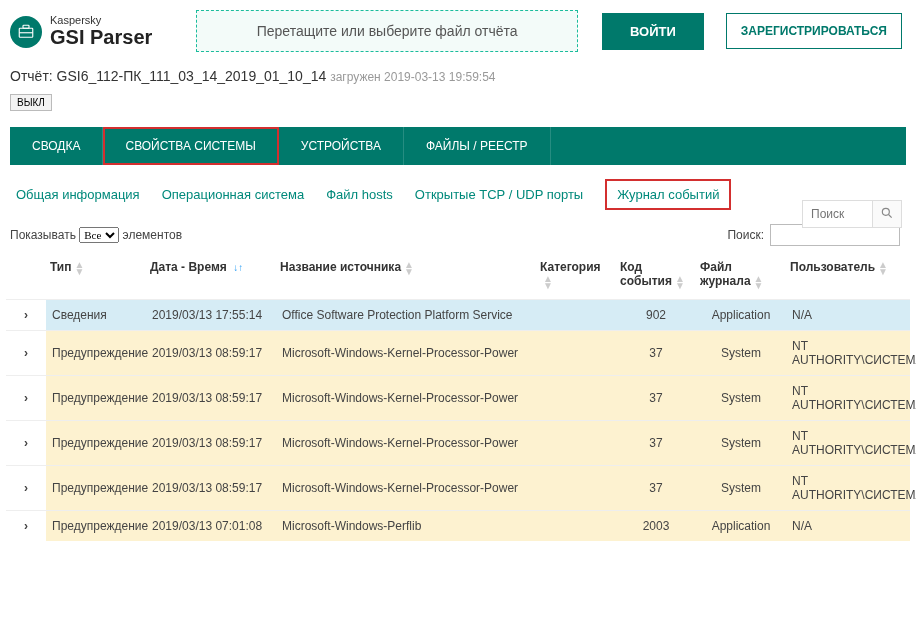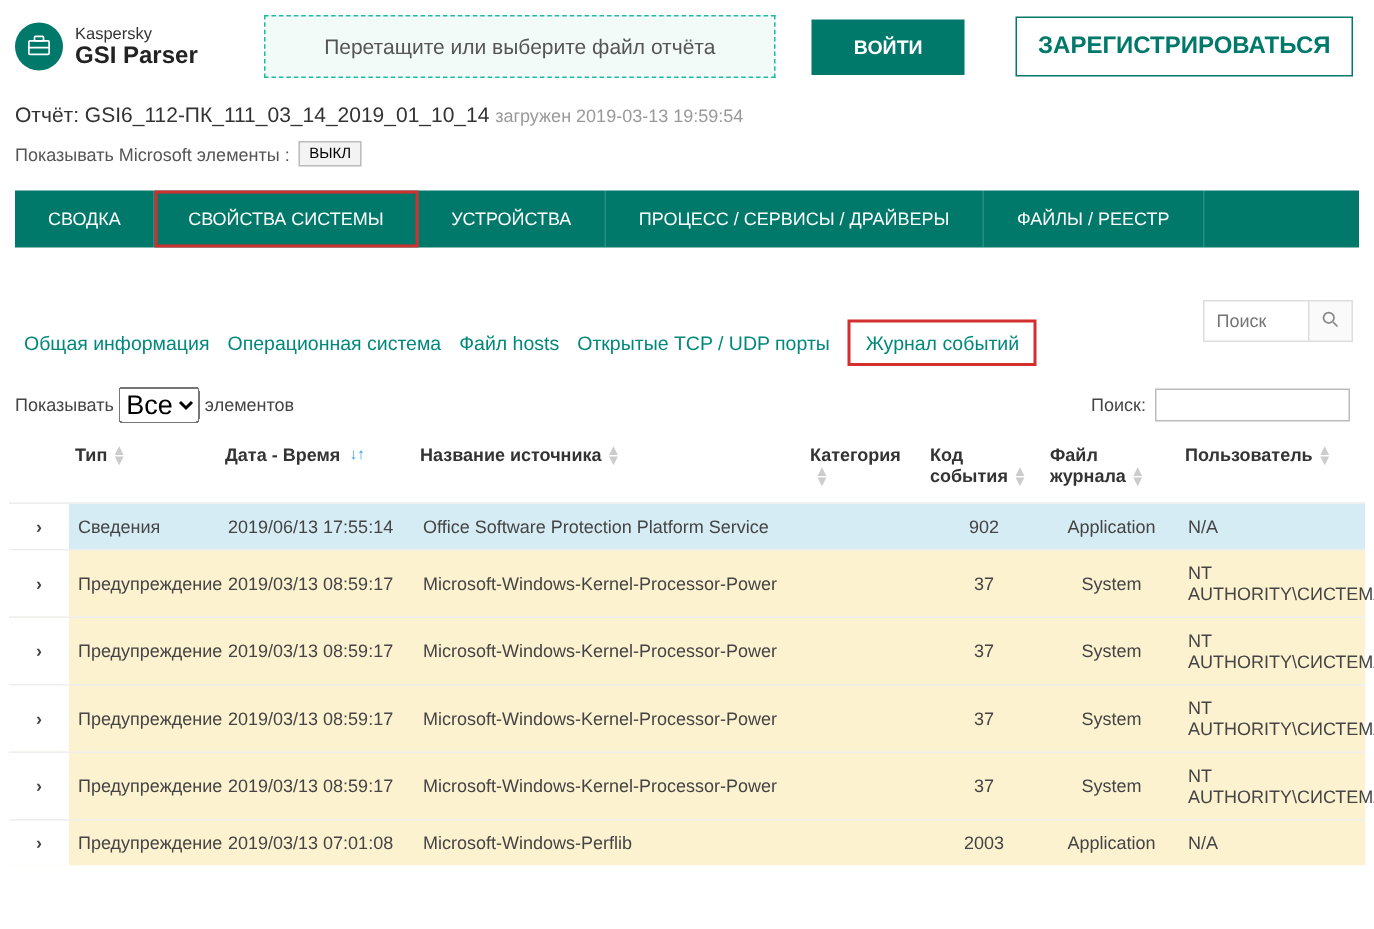--- a/index.html
+++ b/index.html
@@ -5,48 +5,48 @@
 * { box-sizing: border-box; margin: 0; padding: 0; }
 body { font-family: Arial, Helvetica, sans-serif; font-size: 13px; color: #333; background: #fff; width: 916px; }
 a { text-decoration: none; }
 
 
 .header { display: flex; align-items: center; padding: 10px 14px 10px 10px; gap: 14px; }
 .logo-wrap { display: flex; align-items: flex-end; gap: 8px; }
 .logo-circle { width: 32px; height: 32px; border-radius: 50%; background: #00796b; display: flex; align-items: center; justify-content: center; }
 .logo-circle svg { width: 18px; height: 18px; }
 .brand-small { font-size: 11px; color: #333; line-height: 1.1; }
-.brand-big { font-size: 16px; font-weight: bold; color: #222; line-height: 1.1; }
+.brand-big { font-size: 20px; font-weight: bold; color: #222; line-height: 1.1; }
 .dropzone { flex: 1; border: 1px dashed #1abc9c; background: #f3fbf9; color: #555; text-align: center; padding: 12px 10px; font-size: 14px; margin-left: 30px; margin-right: 10px; }
 .btn-login { background: #00796b; color: #ffffff; border: none; padding: 11px 28px; font-size: 13px; font-weight: bold; cursor: pointer; }
-.btn-register { background: #fff; color: #00796b; border: 1px solid #00796b; padding: 10px 14px; font-size: 16px; font-weight: bold; cursor: pointer; margin-left: 20px; }
+.btn-register { background: #fff; color: #00796b; border: 1px solid #00796b; padding: 10px 14px; font-size: 12px; font-weight: bold; cursor: pointer; margin-left: 8px; }
 
 
 .report-line { padding: 6px 10px 4px 10px; font-size: 14px; color: #333; }
 .report-line .rmuted { color: #999; font-size: 12px; }
 .ms-line { padding: 6px 10px; font-size: 12px; color: #555; display: flex; align-items: center; gap: 6px; }
 .toggle-btn { border: 1px solid #bbb; background: #f3f3f3; font-size: 10px; padding: 2px 6px; cursor: pointer; }
 
 .search-top-wrap { position: absolute; right: 14px; top: 112px; display: flex; }
 .search-top { border: 1px solid #ddd; padding: 6px 8px; font-size: 12px; width: 70px; color: #0f766e; border-right: none; }
 .search-top-btn { border: 1px solid #ddd; background: #fafafa; width: 30px; cursor: pointer; color: #888; }
 
 
 .tabs-main { display: flex; background: #00796b; margin: 10px 10px 0 10px; }
 .tabs-main .tab { color: #fff; padding: 12px 22px; font-size: 12px; cursor: pointer; border-right: 1px solid rgba(255,255,255,0.15); white-space: nowrap; }
 .tab-highlight-red { outline: 2px solid #d32f2f; outline-offset: -2px; }
 
 
-.subtabs { display: flex; gap: 12px; padding: 14px 16px 10px 16px; font-size: 13px; align-items: center; margin-top: 34px; }
+.subtabs { display: flex; gap: 22px; padding: 14px 16px 10px 16px; font-size: 13px; align-items: center; }
 .subtabs a { color: #00897b; cursor: pointer; white-space: nowrap; }
 .subtabs .sub-highlight { border: 2px solid #d32f2f; padding: 6px 10px; display: inline-flex; align-items: center; gap: 6px; }
 
 
 .controls-row { display: flex; align-items: center; padding: 4px 16px 6px 10px; font-size: 12px; color: #444; }
-.controls-row select { font-size: 18px; }
+.controls-row select { font-size: 11px; font-family: Liberation Serif, serif; }
 .controls-row .spacer { flex: 1; }
 .controls-row .tbl-search-lbl { margin-right: 6px; }
 .controls-row .tbl-search { border: 1px solid #bbb; padding: 3px 5px; font-size: 12px; width: 130px; }
 
 
 .tbl { width: calc(100% - 12px); margin-left: 6px; border-collapse: collapse; table-layout: fixed; }
 .tbl th { font-size: 12px; font-weight: bold; color: #333; text-align: left; padding: 8px 4px 10px 4px; vertical-align: top; position: relative; }
 .tbl th .sort { color: #ccc; font-size: 10px; margin-left: 3px; display: inline-block; line-height: 0.7; vertical-align: middle; }
 .tbl th .sort.active { color: #2a9df4; }
 .tbl td { font-size: 12px; color: #444; padding: 8px 6px; vertical-align: middle; }
@@ -87,41 +87,39 @@
 </div>
 
 <div class="report-line">
   <span>Отчёт:</span>
   <span>GSI6_112-ПК_111_03_14_2019_01_10_14</span>
   <span class="rmuted"> <span>загружен</span> <span>2019-03-13 19:59:54</span></span>
 </div>
 
 <div style="position:relative;">
   <div class="ms-line">
-    <span>Показывать Microsoft элементы :</span>
     <button class="toggle-btn">ВЫКЛ</button>
   </div>
   <div class="search-top-wrap">
     <input class="search-top" placeholder="Поиск" style="">
     <button class="search-top-btn">
       <span>
         <svg width="14" height="14" viewBox="0 0 24 24">
             <circle cx="10" cy="10" r="6" fill="none" stroke="#888" stroke-width="2"></circle>
             <line x1="15" y1="15" x2="20" y2="20" stroke="#888" stroke-width="2"></line>
           </svg>
       </span>
     </button>
   </div>
 </div>
 
 <div class="tabs-main">
   <div class="tab">СВОДКА</div>
   <div class="tab tab-highlight-red">СВОЙСТВА СИСТЕМЫ</div>
   <div class="tab">УСТРОЙСТВА</div>
-  <div class="tab">ПРОЦЕСС / СЕРВИСЫ / ДРАЙВЕРЫ</div>
   <div class="tab">ФАЙЛЫ / РЕЕСТР</div>
 </div>
 
 <div class="subtabs">
   <a>Общая информация</a>
   <a>Операционная система</a>
   <a>Файл hosts</a>
   <a>Открытые TCP / UDP порты</a>
   <span class="sub-highlight">
     <a>Журнал событий</a>
@@ -158,21 +156,21 @@
       <th><span>Категория</span><span class="sort">▲<br>▼</span></th>
       <th><span>Код события</span><span class="sort">▲<br>▼</span></th>
       <th><span>Файл журнала</span><span class="sort">▲<br>▼</span></th>
       <th><span>Пользователь</span><span class="sort">▲<br>▼</span></th>
     </tr>
   </thead>
   <tbody id="tbody">
       <tr class="row-info">
         <td class="expand-cell"><span>›</span></td>
         <td>Сведения</td>
-        <td>2019/06/13 17:55:14</td>
+        <td>2019/03/13 17:55:14</td>
         <td>Office Software Protection Platform Service</td>
         <td class="center"></td>
         <td class="center">902</td>
         <td class="center">Application</td>
         <td>N/A</td>
       </tr>
       <tr class="row-warn">
         <td class="expand-cell"><span>›</span></td>
         <td>Предупреждение</td>
         <td>2019/03/13 08:59:17</td>

